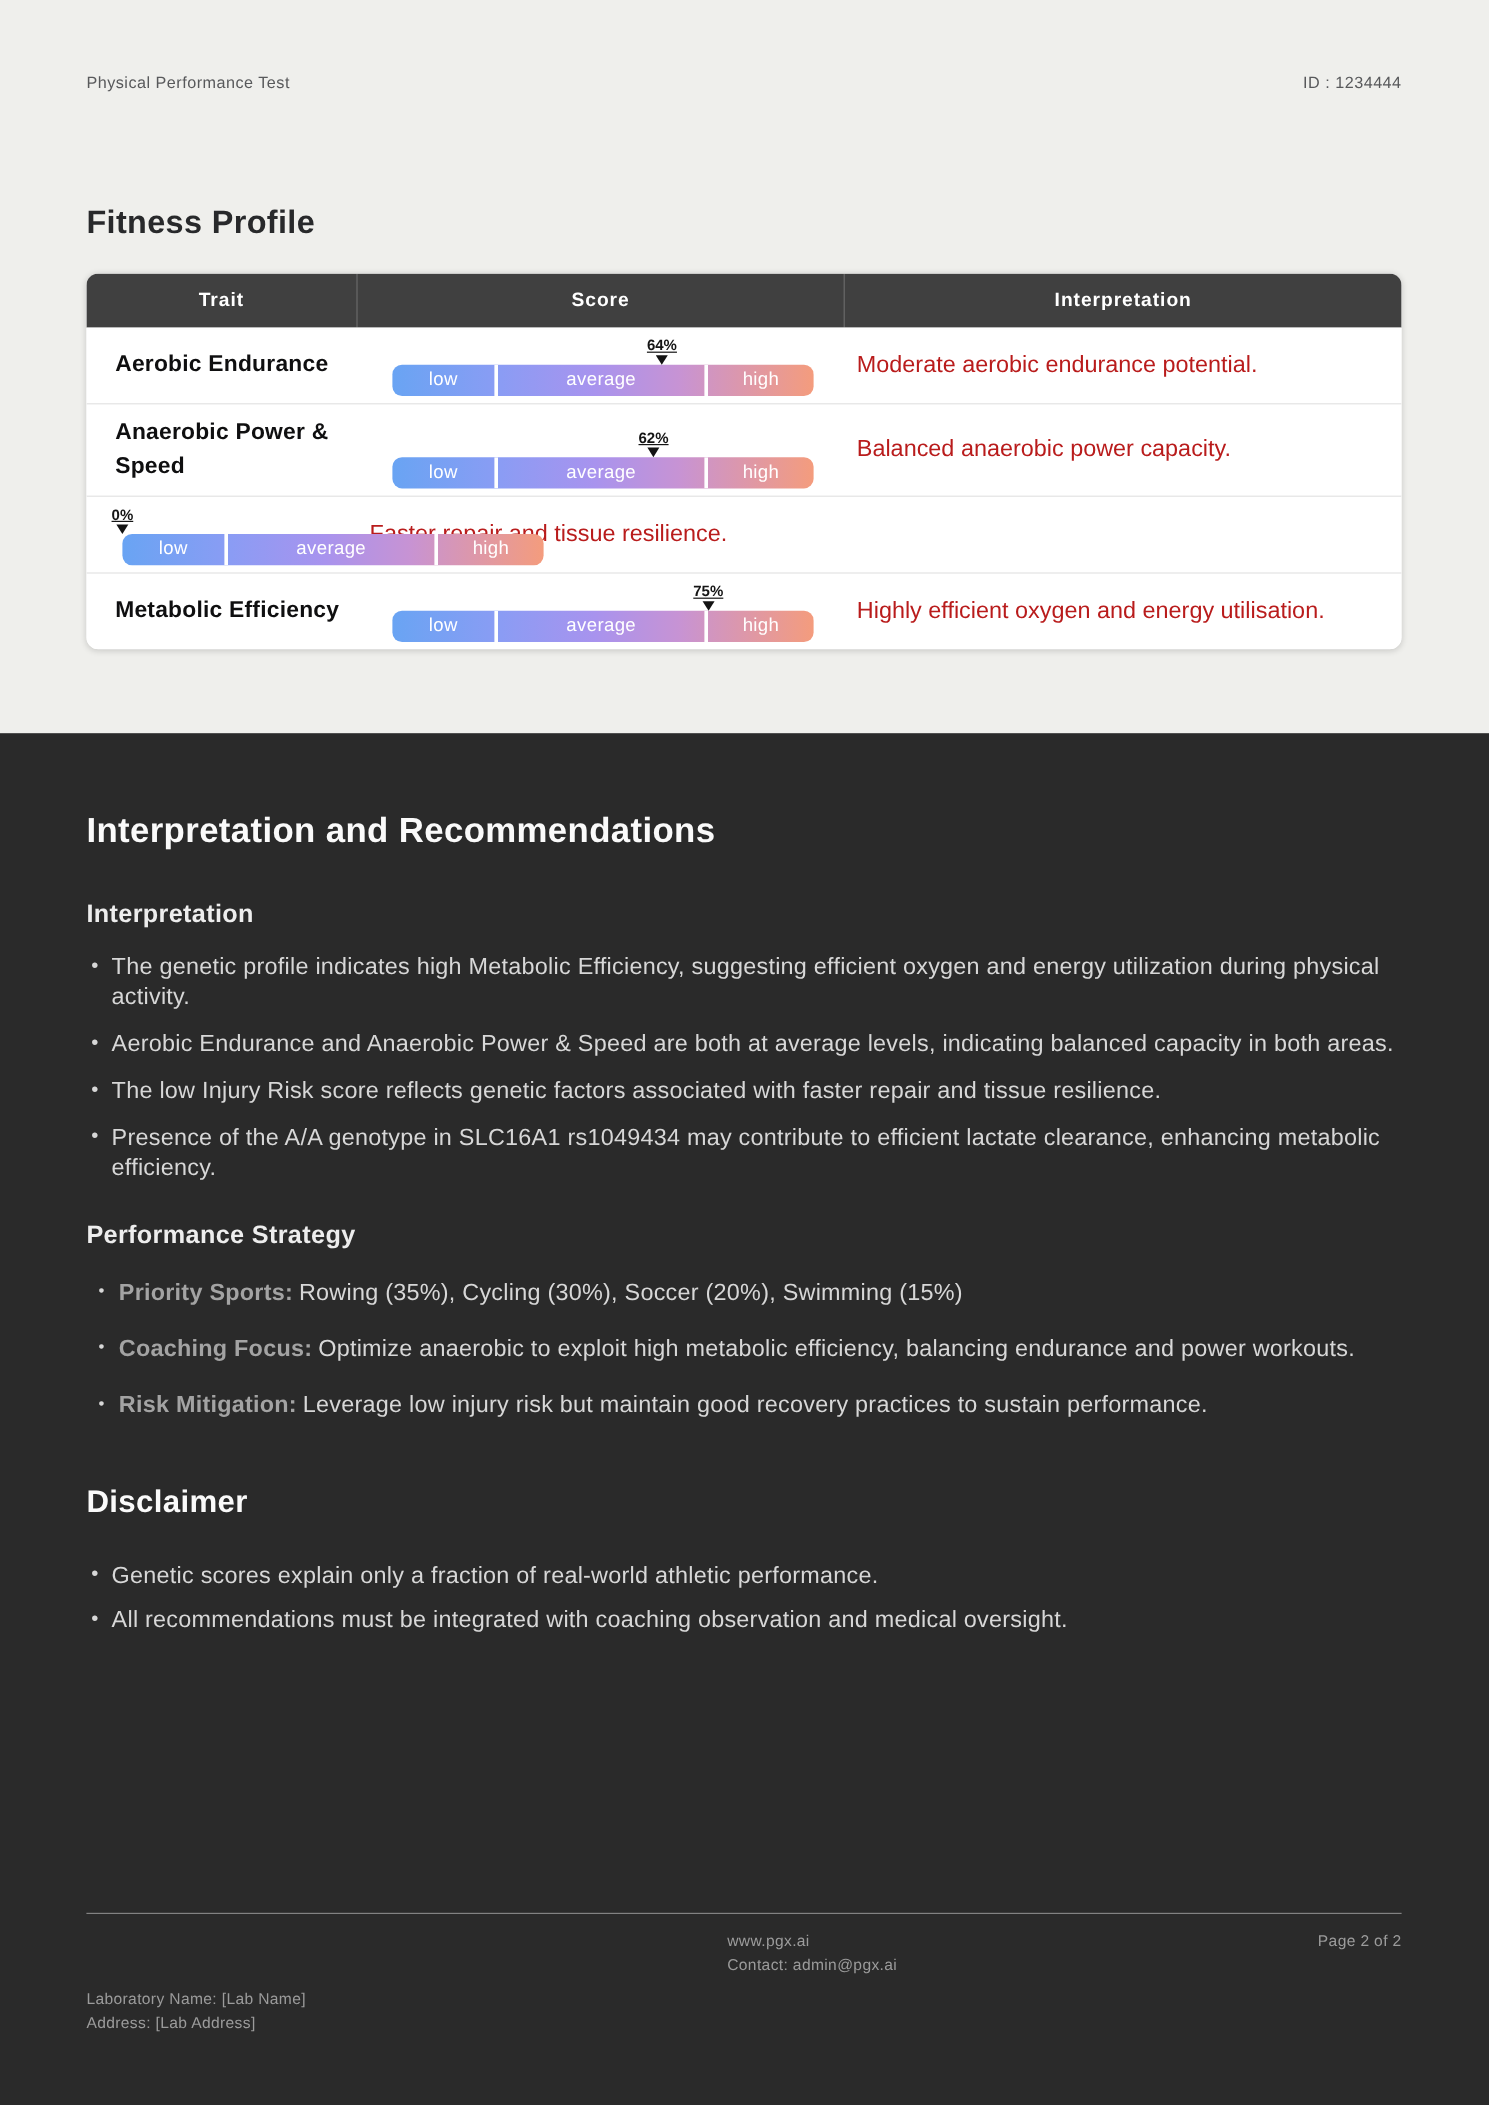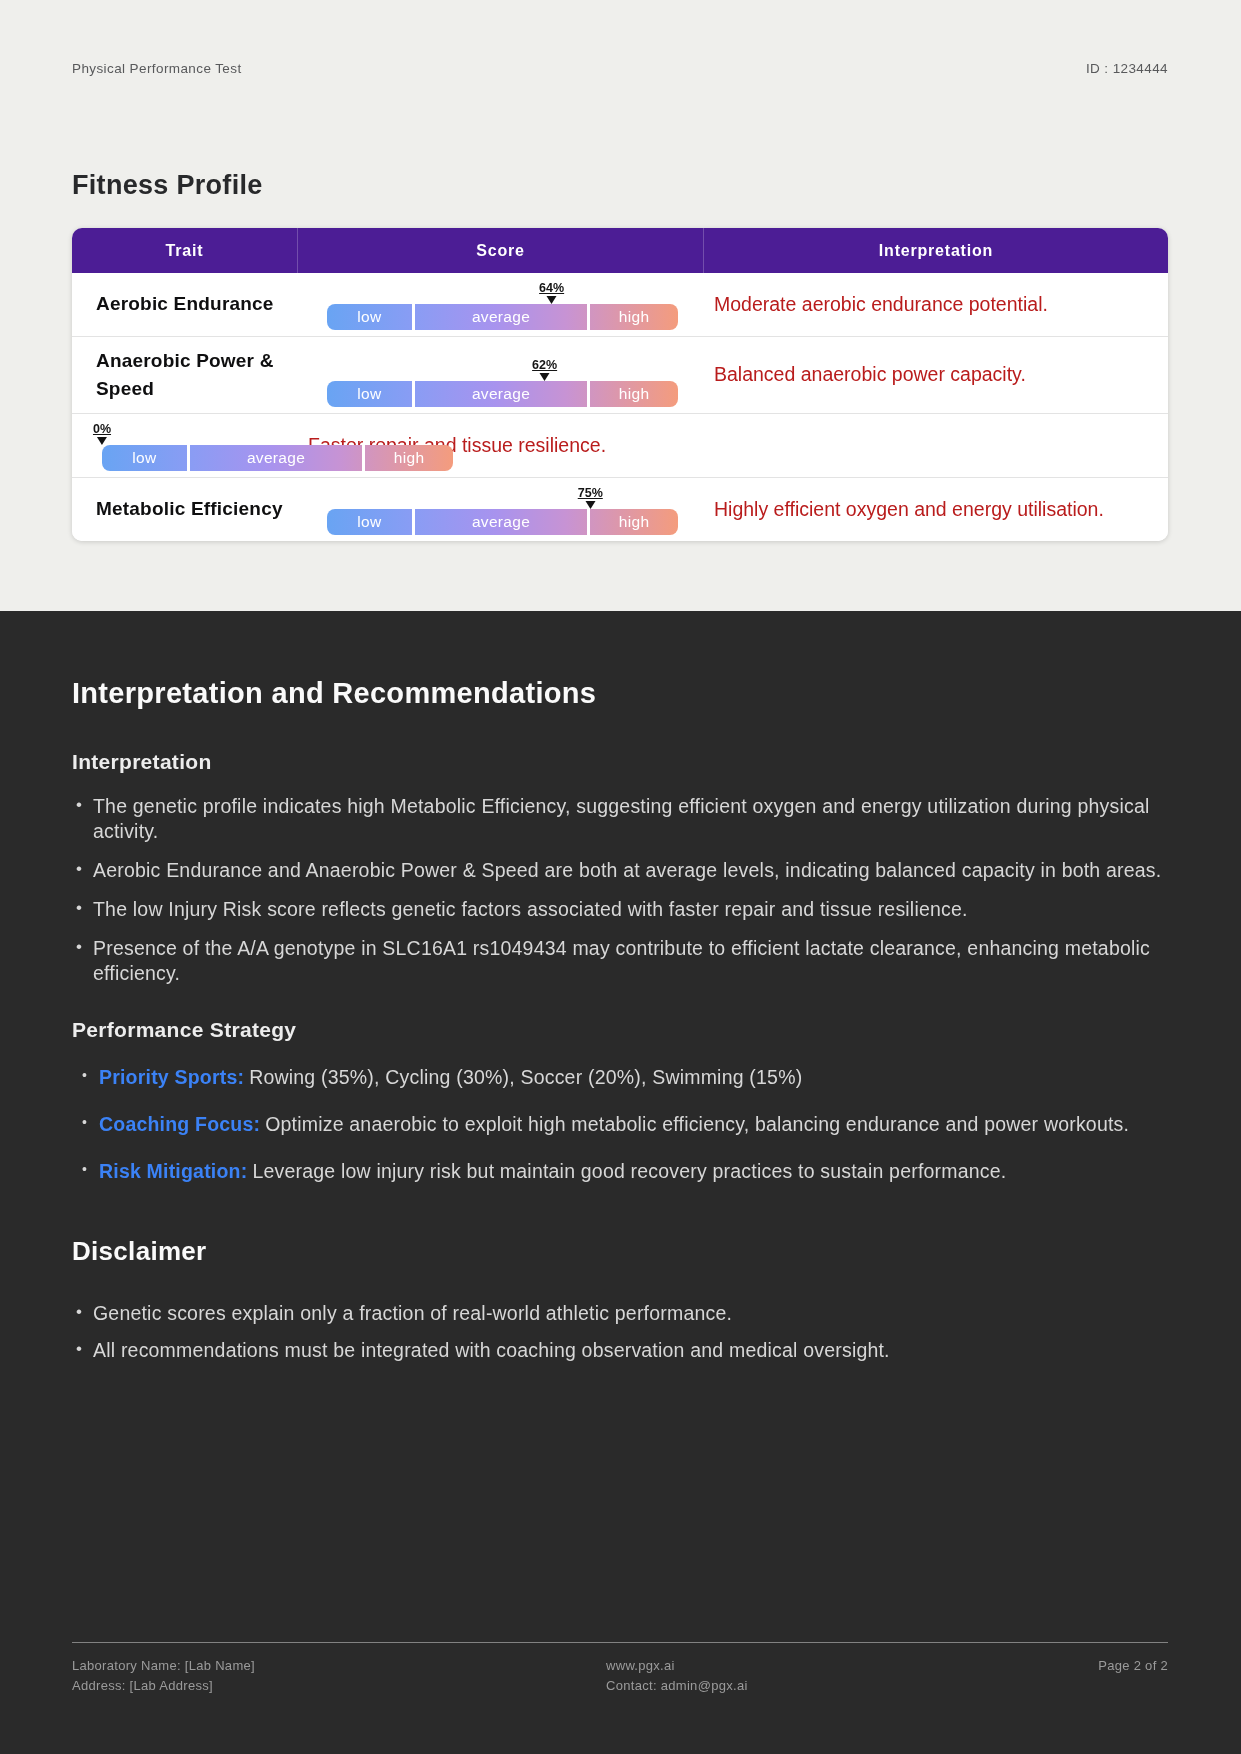--- a/index.html
+++ b/index.html
@@ -13,21 +13,21 @@
     font-size:13.5px; color:#58595b; letter-spacing:.4px; }
 
   
   .h1 { position:absolute; top:170px; left:72px; font-size:27px; font-weight:600;
     color:#28292b; letter-spacing:.3px; }
 
   
   .card { position:absolute; top:228px; left:72px; width:1096px; background:#fff;
     border-radius:10px; box-shadow:0 1px 5px rgba(0,0,0,.16); overflow:hidden; }
   .t-row { display:grid; grid-template-columns:225px 406px 1fr; }
-  .t-head { background:#4c1d95; height:45px; }
+  .t-head { background:#404040; height:45px; }
   .t-head .cell { display:flex; align-items:center; justify-content:center;
     color:#fff; font-size:16px; font-weight:600; letter-spacing:.8px; }
   .t-head .cell + .cell { border-left:1px solid rgba(255,255,255,.22); }
   .t-body { background:#fff; }
   .t-body + .t-body { border-top:1px solid #e3e3e3; }
   .r1 { min-height:63px; } .r2 { min-height:77px; } .r3 { min-height:63px; } .r4 { min-height:61px; }
   .trait-cell { display:flex; align-items:center; padding:8px 8px 8px 24px;
     font-size:19px; font-weight:600; color:#0f0f10; line-height:1.5; letter-spacing:.2px; }
   .interp-cell { display:flex; align-items:center; padding:8px 18px 8px 11px;
     font-size:19.5px; color:#b91c1c; line-height:1.3; }
@@ -54,30 +54,30 @@
   .dark-inner { padding:66px 73px 0 72px; }
   .h2 { font-size:29px; font-weight:700; color:#fafafa; letter-spacing:.3px; }
   .h2-main { margin-bottom:40px; }
   .h3 { font-size:21px; font-weight:600; color:#ededed; letter-spacing:.3px; margin-bottom:20px; }
   .bullet { display:flex; font-size:19.5px; color:#d7d7d7; line-height:1.28; margin-bottom:14px; }
   .bullet .dot { width:21px; flex:0 0 21px; text-align:left; padding-left:4px; font-size:17px; }
   .bullet .txt { flex:1; letter-spacing:.2px; }
   .strategy-list { margin-left:6px; }
   .strategy-list .bullet { line-height:1.55; margin-bottom:17px; }
   .strategy-list .dot { font-size:14px; padding-top:3px; }
-  .blabel { font-weight:700; color:#3b82f6; margin-right:5px; }
+  .blabel { font-weight:700; color:#a3a3a3; margin-right:5px; }
   .mt-strategy { margin-top:32px; }
   .h2-disclaimer { margin-top:50px; margin-bottom:34px; font-size:26px; }
   .disclaimer-list .bullet { margin-bottom:12px; }
 
   
   .footer { position:absolute; left:72px; right:73px; bottom:58px;
     border-top:1px solid #828282; padding-top:13px;
     display:flex; font-size:13px; color:#9b9b9b; line-height:1.55; letter-spacing:.3px; }
-  .f-left { width:534px; }
+  .f-left { width:534px;margin-top:48px; }
   .f-mid { flex:1; }
   .f-right { margin-left:auto; text-align:right; white-space:nowrap; }
 </style>
 </head>
 <body>
 
 <div class="page">
 
   <div class="doc-header">
     <span>Physical Performance Test</span>

